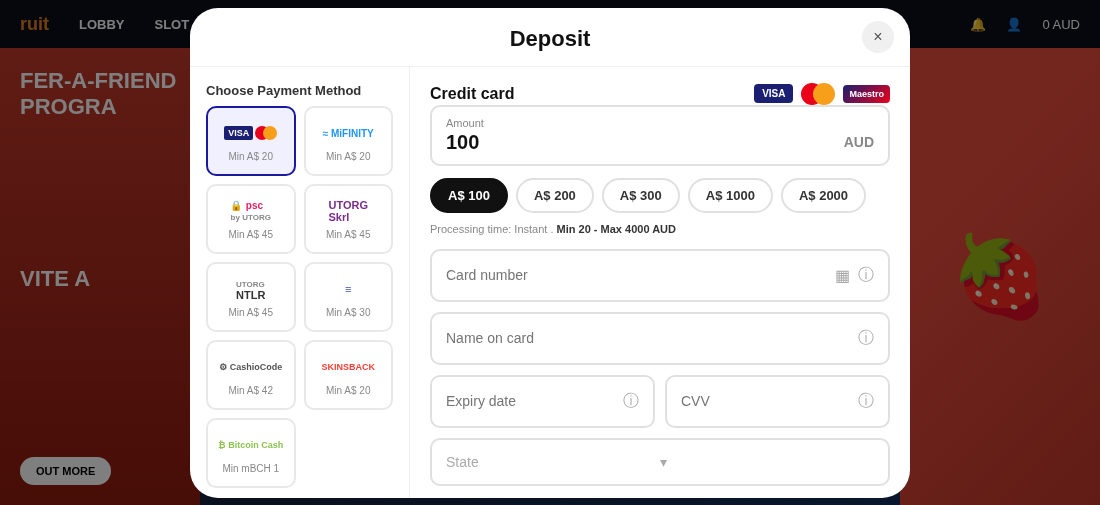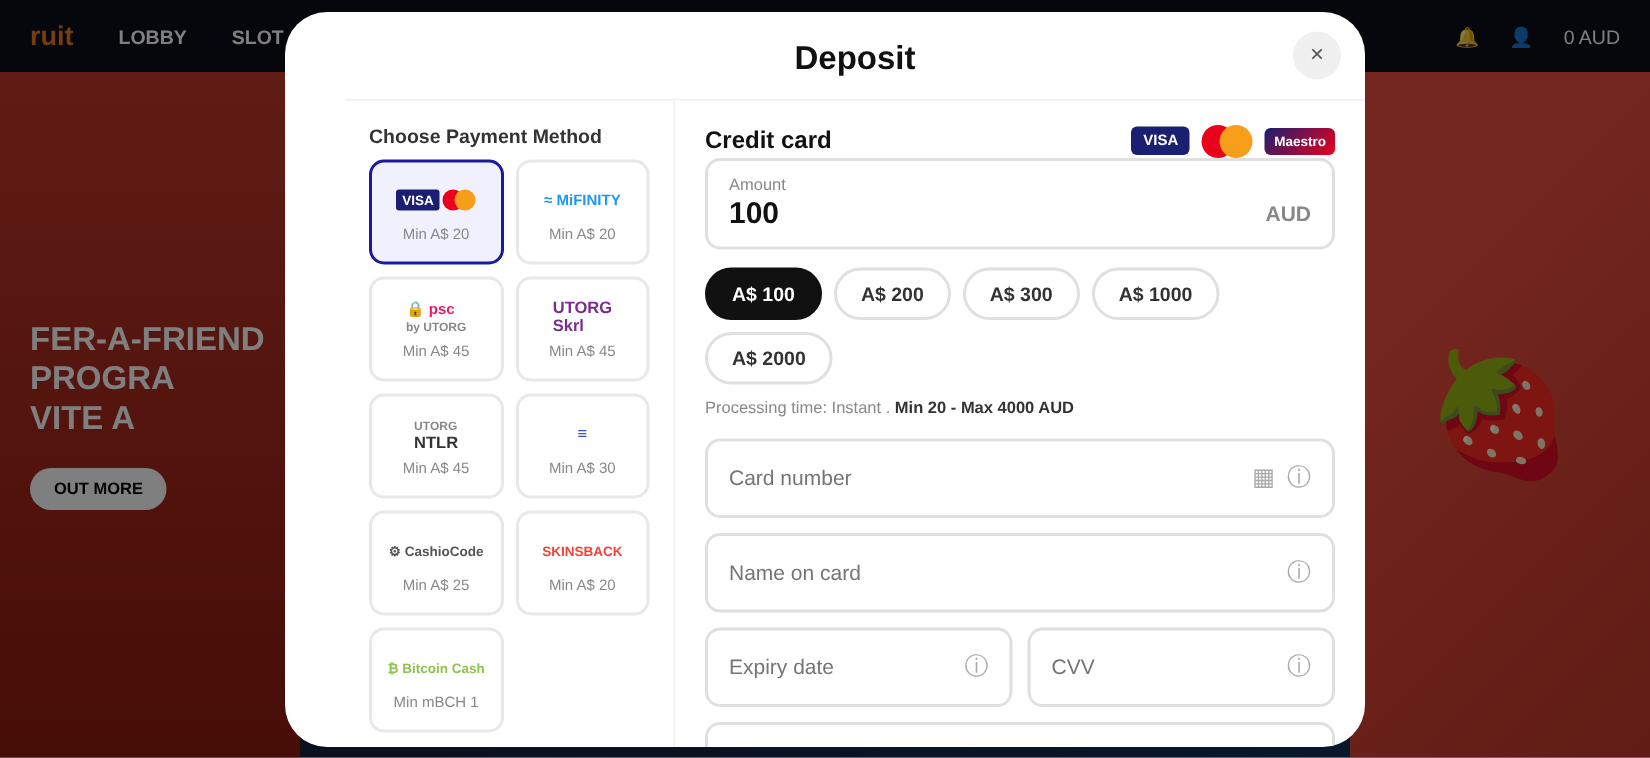--- a/index.html
+++ b/index.html
@@ -61,21 +61,21 @@
 
     .bg-promo {
       position: absolute;
       left: 0;
       top: 48px;
       width: 200px;
       bottom: 0;
       background: linear-gradient(180deg, #c0392b 0%, #8e1a0e 100%);
       display: flex;
       flex-direction: column;
-      justify-content: center;
+      justify-content: space-between;
       padding: 20px;
       overflow: hidden;
     }
 
     .bg-promo-text {
       color: #fff;
       font-size: 22px;
       font-weight: bold;
       line-height: 1.2;
     }
@@ -126,21 +126,20 @@
     
     .modal {
       background: #fff;
       border-radius: 28px;
       width: 720px;
       max-height: 490px;
       overflow: hidden;
       position: relative;
       display: flex;
       flex-direction: column;
-      padding-left: 40px;
     }
 
     .modal-header {
       display: flex;
       align-items: center;
       justify-content: center;
       padding: 18px 20px 14px;
       position: relative;
       border-bottom: 1px solid #f0f0f0;
     }
@@ -567,21 +566,21 @@
             <div class="payment-card-logo">
               <span class="logo-blue">≡</span>
             </div>
             <div class="payment-card-min">Min A$ 30</div>
           </div>
 
           <div class="payment-card">
             <div class="payment-card-logo">
               <span class="logo-cashio">⚙ CashioCode</span>
             </div>
-            <div class="payment-card-min">Min A$ 25</div>
+            <div class="payment-card-min">Min A$ 42</div>
           </div>
 
           <div class="payment-card">
             <div class="payment-card-logo">
               <span class="logo-skins">SKINSBACK</span>
             </div>
             <div class="payment-card-min">Min A$ 20</div>
           </div>
 
 

